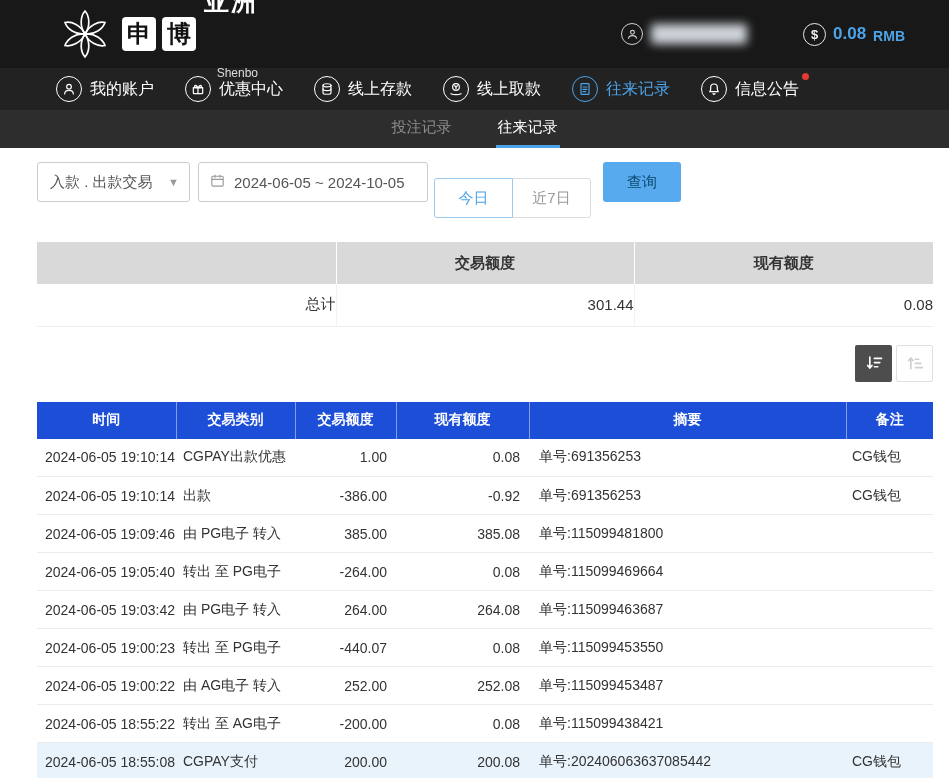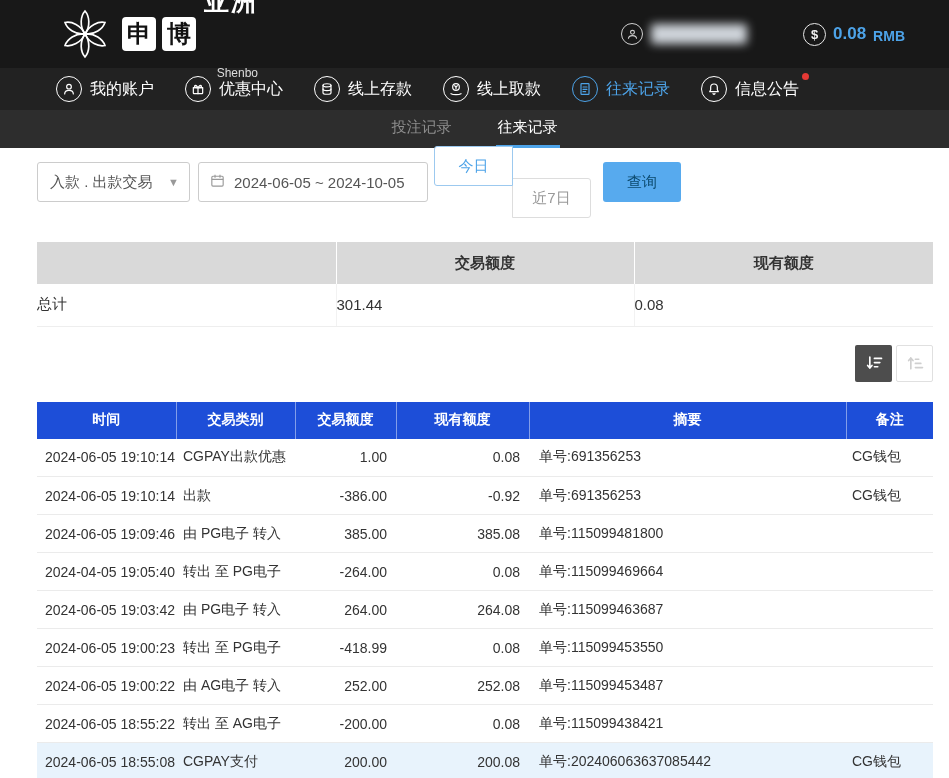--- a/index.html
+++ b/index.html
@@ -54,35 +54,35 @@
   
   .filters { margin:14px 0 0 37px; display:flex; align-items:center; height:40px; }
   .select-box { width:153px; height:40px; border:1px solid #ccc; border-radius:3px;
                 display:flex; align-items:center; padding:0 10px 0 12px; color:#555;
                 font-size:15px; cursor:pointer; background:#fff; }
   .select-caret { margin-left:auto; color:#999; font-size:11px; }
   .date-box { width:230px; height:40px; border:1px solid #ccc; border-radius:3px;
               display:flex; align-items:center; gap:8px; padding:0 10px; color:#555;
               font-size:15px; margin-left:8px; cursor:pointer; background:#fff; }
   .cal-icon svg { width:17px; height:17px; stroke:#999; fill:none; stroke-width:1.6; }
-  .quick-group { display:flex; margin-left:6px; }
+  .quick-group { display:flex; margin-left:6px;align-items:flex-end; }
   .quick-btn { width:79px; height:40px; background:#fff; border:1px solid #ddd;
                color:#999; font-size:15px; cursor:pointer; margin-left:-1px; }
   .quick-btn:first-child { margin-left:0; border-radius:3px 0 0 3px; }
   .quick-btn:last-child { border-radius:0 3px 3px 0;margin-top:32px; }
   .quick-btn.active { color:#4da3e8; border-color:#9cc9ef; position:relative; z-index:1; }
   .search-btn { width:78px; height:40px; margin-left:12px; background:#57aaee;
                 border:none; border-radius:3px; color:#0c4a6e; font-size:15px; cursor:pointer; }
 
   
   .summary { width:896px; margin:40px 0 0 37px; border-collapse:collapse; table-layout:fixed; }
   .summary th { background:#d9d9d9; height:42px; font-size:15px; color:#333;
                 font-weight:bold; border-left:1px solid #fff; }
   .summary th:first-child { border-left:none; }
-  .summary td { height:42px; text-align:left; font-size:15px; color:#333;
+  .summary td { height:42px; text-align:right; font-size:15px; color:#333;
                 border-bottom:1px solid #eee; border-left:1px solid #f2f2f2; background:#fff; }
   .summary td:first-child { border-left:none; }
 
   
   .sort-row { width:896px; margin:18px 0 0 37px; display:flex; justify-content:flex-end; gap:4px; }
   .sort-btn { width:37px; height:37px; display:flex; align-items:center; justify-content:center;
               cursor:pointer; border-radius:2px; }
   .sort-btn.dark { background:#4d4d4d; }
   .sort-btn.light { background:#fff; border:1px solid #e0e0e0; }
   .sort-btn svg { width:20px; height:20px; fill:none; stroke-width:2; stroke-linecap:round; }
@@ -305,39 +305,39 @@
   </tr>
       <tr>
     <td class="c-time">2024-06-05 19:09:46</td>
     <td class="c-type">由 PG电子 转入</td>
     <td class="c-amount">385.00</td>
     <td class="c-balance">385.08</td>
     <td class="c-summary">单号:115099481800</td>
     <td class="c-note"></td>
   </tr>
       <tr>
-    <td class="c-time">2024-04-05 19:05:40</td>
+    <td class="c-time">2024-06-05 19:05:40</td>
     <td class="c-type">转出 至 PG电子</td>
     <td class="c-amount">-264.00</td>
     <td class="c-balance">0.08</td>
     <td class="c-summary">单号:115099469664</td>
     <td class="c-note"></td>
   </tr>
       <tr>
     <td class="c-time">2024-06-05 19:03:42</td>
     <td class="c-type">由 PG电子 转入</td>
     <td class="c-amount">264.00</td>
     <td class="c-balance">264.08</td>
     <td class="c-summary">单号:115099463687</td>
     <td class="c-note"></td>
   </tr>
       <tr>
     <td class="c-time">2024-06-05 19:00:23</td>
     <td class="c-type">转出 至 PG电子</td>
-    <td class="c-amount">-418.99</td>
+    <td class="c-amount">-440.07</td>
     <td class="c-balance">0.08</td>
     <td class="c-summary">单号:115099453550</td>
     <td class="c-note"></td>
   </tr>
       <tr>
     <td class="c-time">2024-06-05 19:00:22</td>
     <td class="c-type">由 AG电子 转入</td>
     <td class="c-amount">252.00</td>
     <td class="c-balance">252.08</td>
     <td class="c-summary">单号:115099453487</td>

